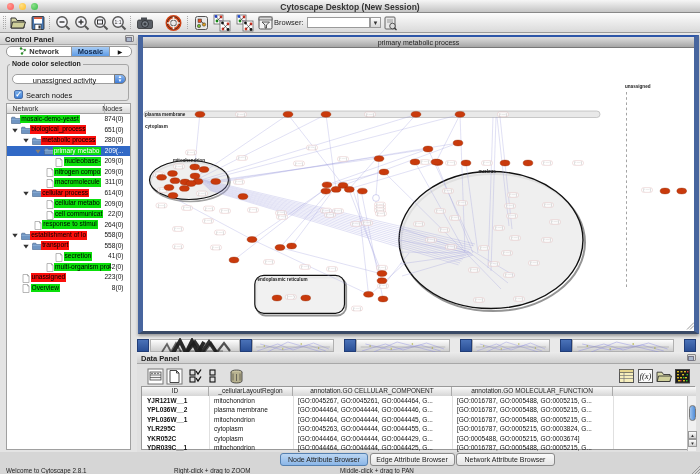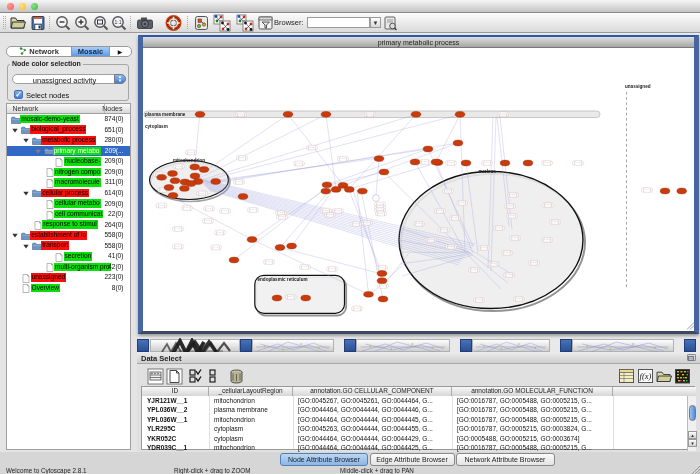--- a/index.html
+++ b/index.html
@@ -62,20 +62,21 @@
 .stab{position:absolute;top:0.5px;height:13px;font-size:7px;line-height:12px;text-align:center;border:1px solid #8a8a8a;background:linear-gradient(#fbfbfb,#e4e4e4);color:#222;border-radius:3px}
 .stab.sel{background:linear-gradient(#bcd6f2,#8ab6e8);border-color:#5580b0}
 .sbartxt{position:absolute;top:14.5px;font-size:6.3px;color:#222}
 #grip{position:absolute;right:0;bottom:0;width:10px;height:10px}
 </style></head><body>
 
 <div id="titlebar">
 <div class="tl" style="left:7px;background:radial-gradient(circle at 35% 35%,#ff9a92,#f55)"></div>
 <div class="tl" style="left:19px;background:radial-gradient(circle at 35% 35%,#ffe084,#fb2)"></div>
 <div class="tl" style="left:31px;background:radial-gradient(circle at 35% 35%,#8ce08a,#3b4)"></div>
+<div id="title">Cytoscape Desktop (New Session)</div>
   </div>
 <div id="toolbar">
 <div class="tsep" style="left:3px"></div>
     <div class="tsep" style="left:5px"></div>
 <svg class="tbi" style="left:9px" width="18" height="18" viewBox="0 0 18 18">
       <path d="M2 5 L2 14 L15 14 L15 6.5 L8 6.5 L6.5 4 L2 4 Z" fill="#d9d9a8" stroke="#333" stroke-width="1"></path>
       <path d="M3.5 8 L16.5 8 L14.5 14 L2.2 14 Z" fill="#cfcf9a" stroke="#333" stroke-width="1"></path>
     </svg>
     <svg class="tbi" style="left:29px" width="18" height="18" viewBox="0 0 18 18">
       <rect x="3" y="2.5" width="12" height="13" rx="1" fill="#4a7ab5" stroke="#222" stroke-width="0.8"></rect>
@@ -169,39 +170,43 @@
     <div id="searcharr">▼</div>
 <svg id="searchic" width="15" height="16" viewBox="0 0 15 16">
       <rect x="2" y="2" width="10" height="12" rx="1" fill="#e8e8e8" stroke="#555" stroke-width="0.9"></rect>
       <line x1="4" y1="5" x2="10" y2="5" stroke="#777" stroke-width="0.7"></line>
       <line x1="4" y1="7" x2="10" y2="7" stroke="#777" stroke-width="0.7"></line>
       <circle cx="9.5" cy="11" r="2.8" fill="#dcdcdc" stroke="#333" stroke-width="0.8"></circle>
       <line x1="11.5" y1="13" x2="13.5" y2="15" stroke="#333" stroke-width="1.2"></line>
     </svg>
 </div>
 <div id="ctrl">
+<div id="ctrlhead">
+      <span>Control Panel</span>
+      <div class="floatic" style="right:3px;top:2px"></div>
+    </div>
 <div id="tabs">
       <div id="tabnet"><svg width="8" height="8" viewBox="0 0 8 8" style="vertical-align:-1px">
           <circle cx="2" cy="1.5" r="1.2" fill="#2a9a2a"></circle>
           <circle cx="6" cy="3" r="1.2" fill="#55c055"></circle>
           <circle cx="3" cy="6.5" r="1.2" fill="#2a9a2a"></circle>
           <line x1="2" y1="1.5" x2="6" y2="3" stroke="#444" stroke-width="0.5"></line>
           <line x1="6" y1="3" x2="3" y2="6.5" stroke="#444" stroke-width="0.5"></line>
         </svg> Network</div>
       <div id="tabmos">Mosaic</div>
       <div id="tabarr">▶</div>
     </div>
 <div id="gbox"></div>
     <div id="gboxlbl">Node color selection</div>
 <div id="combo">
       <div id="combotxt">unassigned activity</div>
       <div id="combobtn">▲<br>▼</div>
     </div>
 <div id="cbx">✓</div>
-    <div id="cbxlbl">Select nodes</div>
+    <div id="cbxlbl">Search nodes</div>
 <div id="treehead">
       <span class="h1">Network</span>
       <span class="dv"></span>
       <span class="h2">Nodes</span>
     </div>
 <div id="tree">
 <div class="trow" style="top:0.5px;">
         <span class="ticon" style="left:4.5px">
           <svg width="10" height="8" viewBox="0 0 10 8">
             <path d="M0.5 2 L0.5 7.5 L9.5 7.5 L9.5 2.6 L4.6 2.6 L3.8 1.2 L0.9 1.2 Z" fill="#6f95c2" stroke="#44618c" stroke-width="0.6"></path>
@@ -896,21 +901,21 @@
           <circle cx="30" cy="9" r="0.7"></circle>
           <circle cx="48" cy="4" r="0.7"></circle>
           <circle cx="65" cy="8" r="0.7"></circle>
         </g>
 <line x1="4" y1="7" x2="76" y2="7" stroke="#999" stroke-width="0.5"></line>
 </svg>
     </div>
 </div>
 <div id="datapanel">
 <div id="dphead">
-      <span>Data Select</span>
+      <span>Data Panel</span>
       <div class="floatic" style="right:4px;top:2px"></div>
     </div>
 <svg class="dpi" style="left:10px" width="17" height="17" viewBox="0 0 17 17">
       <rect x="1" y="1" width="15" height="15" fill="#fff" stroke="#777"></rect>
       <rect x="3" y="4" width="11" height="8" fill="#f2f2f2" stroke="#444" stroke-width="0.8"></rect>
       <line x1="3" y1="7" x2="14" y2="7" stroke="#444" stroke-width="0.7"></line>
       <line x1="3" y1="9.5" x2="14" y2="9.5" stroke="#444" stroke-width="0.7"></line>
       <circle cx="5" cy="5.5" r="0.7" fill="#333"></circle>
       <circle cx="8" cy="5.5" r="0.7" fill="#333"></circle>
       <circle cx="11" cy="5.5" r="0.7" fill="#333"></circle>

